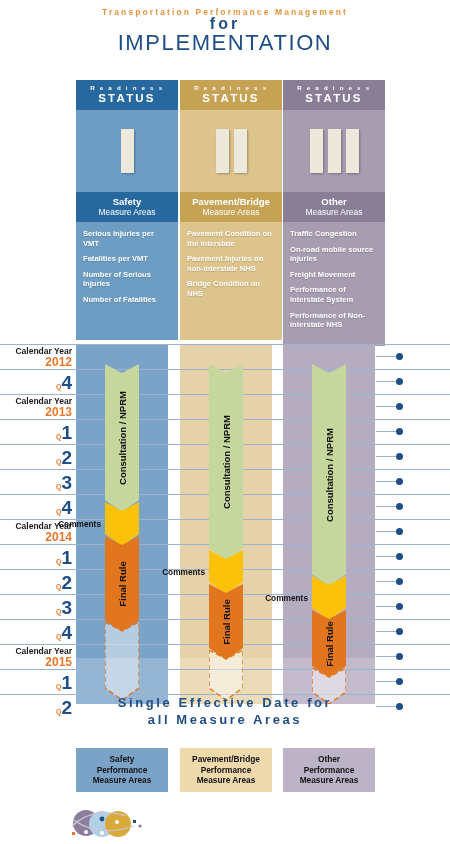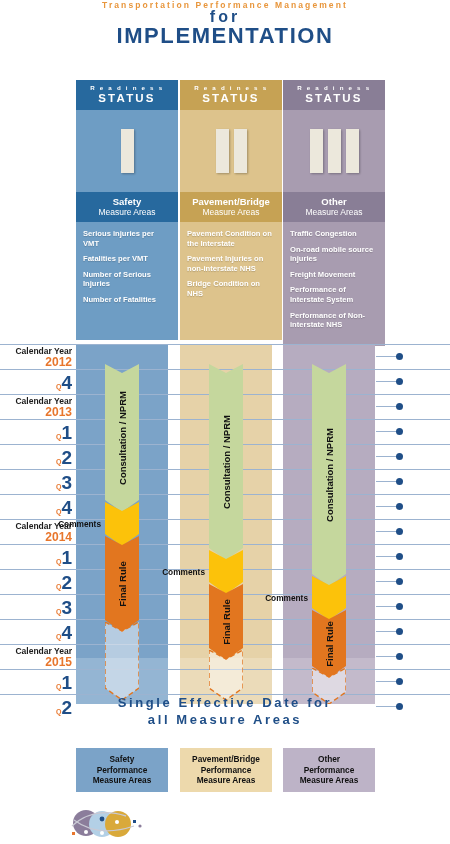--- a/index.html
+++ b/index.html
@@ -5,21 +5,21 @@
   * { box-sizing: border-box; margin: 0; padding: 0; }
   body {
     width: 450px; height: 844px;
     background: #ffffff;
     font-family: "Liberation Sans", sans-serif;
     position: relative;
     overflow: hidden;
   }
 
   
-  #header { text-align: center; }
+  #header { text-align: center; padding-top: 7px; }
   #kicker {
     color: #e8963c;
     font-size: 8.5px;
     font-weight: bold;
     letter-spacing: 2.1px;
   }
   #title-main {
     color: #1f4e87;
     font-size: 22px;
     font-weight: bold;
@@ -30,21 +30,21 @@
   #title-for {
     color: #1f4e87;
     font-size: 16px;
     font-weight: bold;
     letter-spacing: 3px;
     line-height: 14px;
   }
   #title-sub {
     color: #1f4e87;
     font-size: 22px;
-    font-weight: bold;
+    font-weight: normal;
     letter-spacing: 1.6px;
     line-height: 24px;
   }
 
   
   #cards { position: absolute; top: 80px; left: 0; width: 450px; height: 260px; }
   .card {
     position: absolute;
     width: 102px;
     top: 0;

